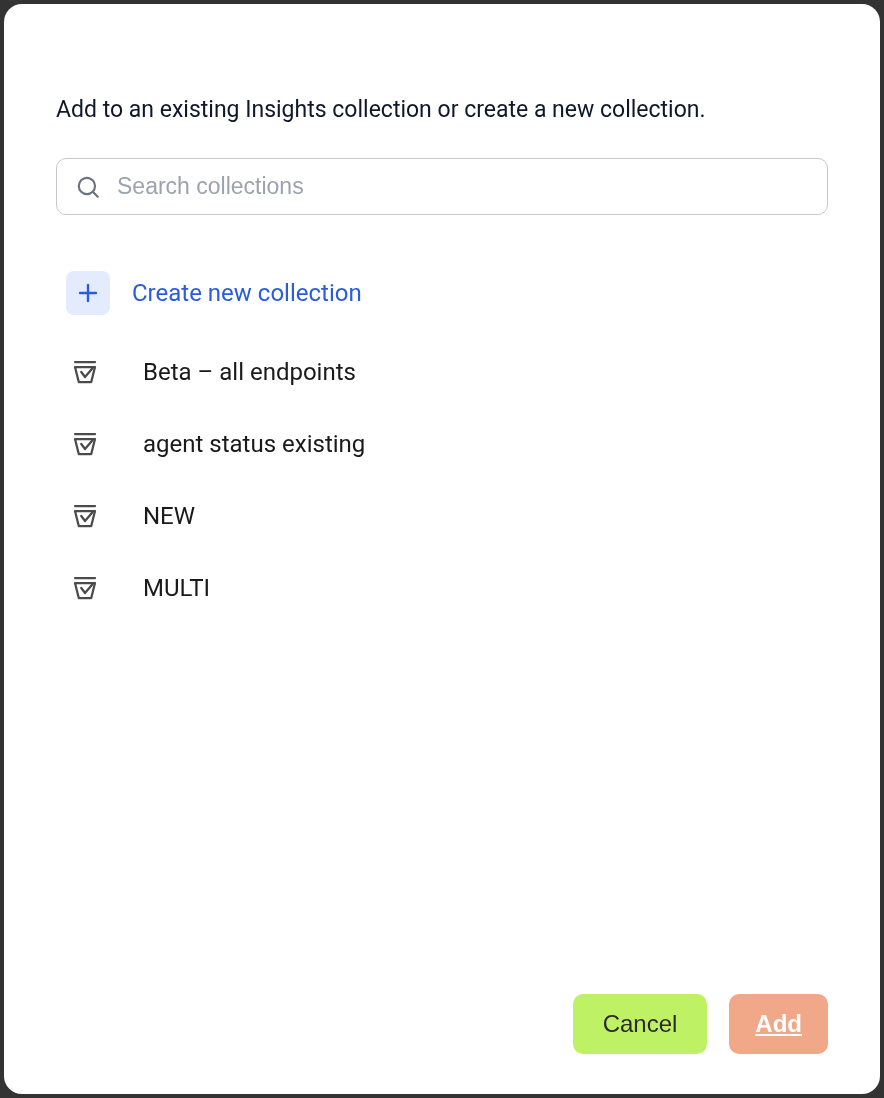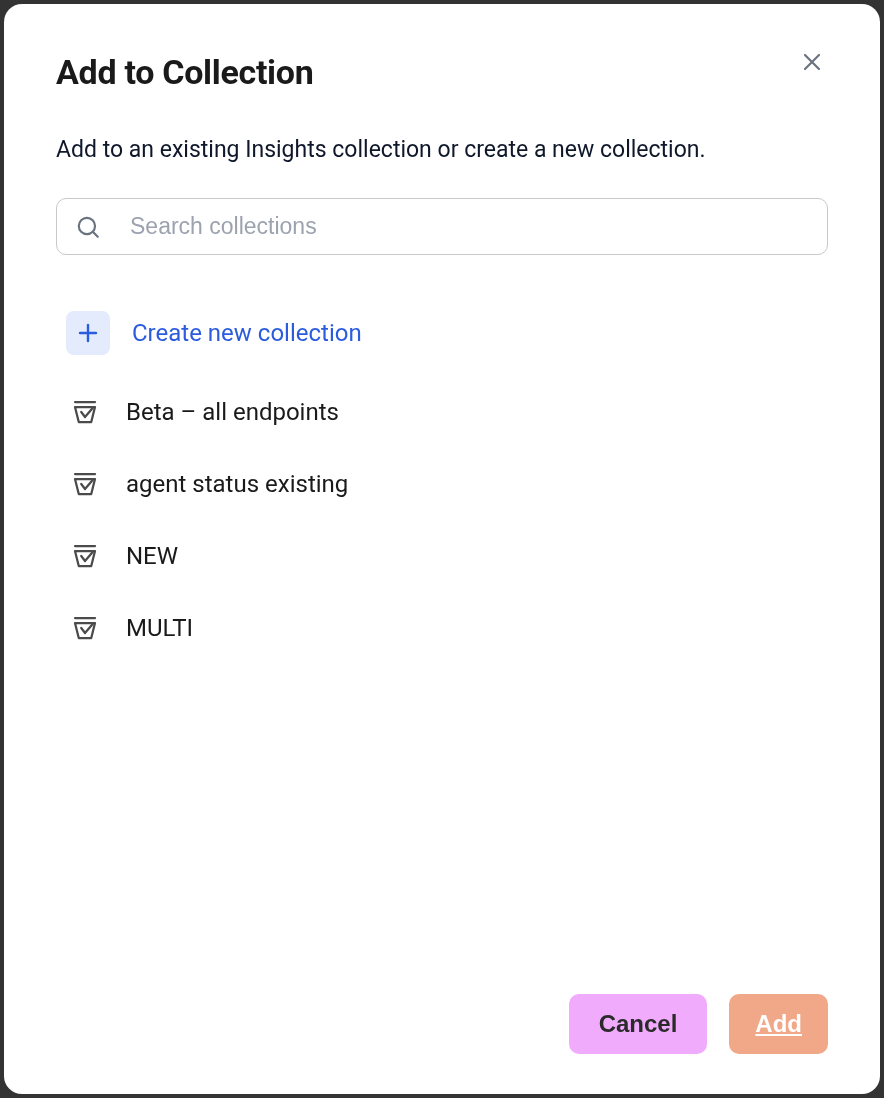--- a/index.html
+++ b/index.html
@@ -70,21 +70,21 @@
     .search-wrap svg {
       width: 26px;
       height: 26px;
       color: #6b7280;
       flex-shrink: 0;
     }
     .search-input {
       border: none;
       outline: none;
       font-size: 23px;
-      margin-left: 29px;
+      margin-left: 16px;
       width: 100%;
       color: #1a1a1a;
     }
     .search-input::placeholder {
       color: #9ca3af;
     }
     .collection-list {
       margin-top: 56px;
       display: flex;
       flex-direction: column;
@@ -111,21 +111,21 @@
       width: 24px;
       height: 24px;
     }
     .create-label {
       font-size: 24px;
       color: #2c5cde;
     }
     .collection-row {
       display: flex;
       align-items: center;
-      gap: 26px;
+      gap: 43px;
       cursor: pointer;
       padding-left: 4px;
     }
     .collection-row svg {
       width: 30px;
       height: 30px;
       color: #4b4b4b;
       flex-shrink: 0;
     }
     .collection-label {
@@ -140,46 +140,36 @@
     }
     .btn {
       font-size: 24px;
       padding: 16px 30px;
       border-radius: 10px;
       border: none;
       cursor: pointer;
       font-weight: 500;
     }
     .btn-cancel {
-      background: #f0abfc;
+      background: #bef264;
       color: #2a2a2a;
-      font-weight: bold;
     }
     .btn-add {
       background: #f1a889;
       color: #fff;
       font-weight: 600;
       padding: 16px 26px;
       text-decoration: underline;
     }
   </style>
 </head>
 <body>
 
 <div class="modal">
 
-  <div class="modal-header">
-    <h1 class="modal-title">Add to Collection</h1>
-    <button class="close-btn">
-      <svg viewBox="0 0 24 24" fill="none" stroke="currentColor" stroke-width="2.2" stroke-linecap="round">
-        <line x1="5" y1="5" x2="19" y2="19"></line>
-        <line x1="19" y1="5" x2="5" y2="19"></line>
-      </svg>
-    </button>
-  </div>
 
   <p class="modal-subtitle">Add to an existing Insights collection or create a new collection.</p>
 
   <div class="search-wrap">
     <svg viewBox="0 0 24 24" fill="none" stroke="currentColor" stroke-width="2" stroke-linecap="round">
       <circle cx="11" cy="11" r="7.5"></circle>
       <line x1="21" y1="21" x2="16.65" y2="16.65"></line>
     </svg>
     <input type="text" class="search-input" placeholder="Search collections" style="">
   </div>

